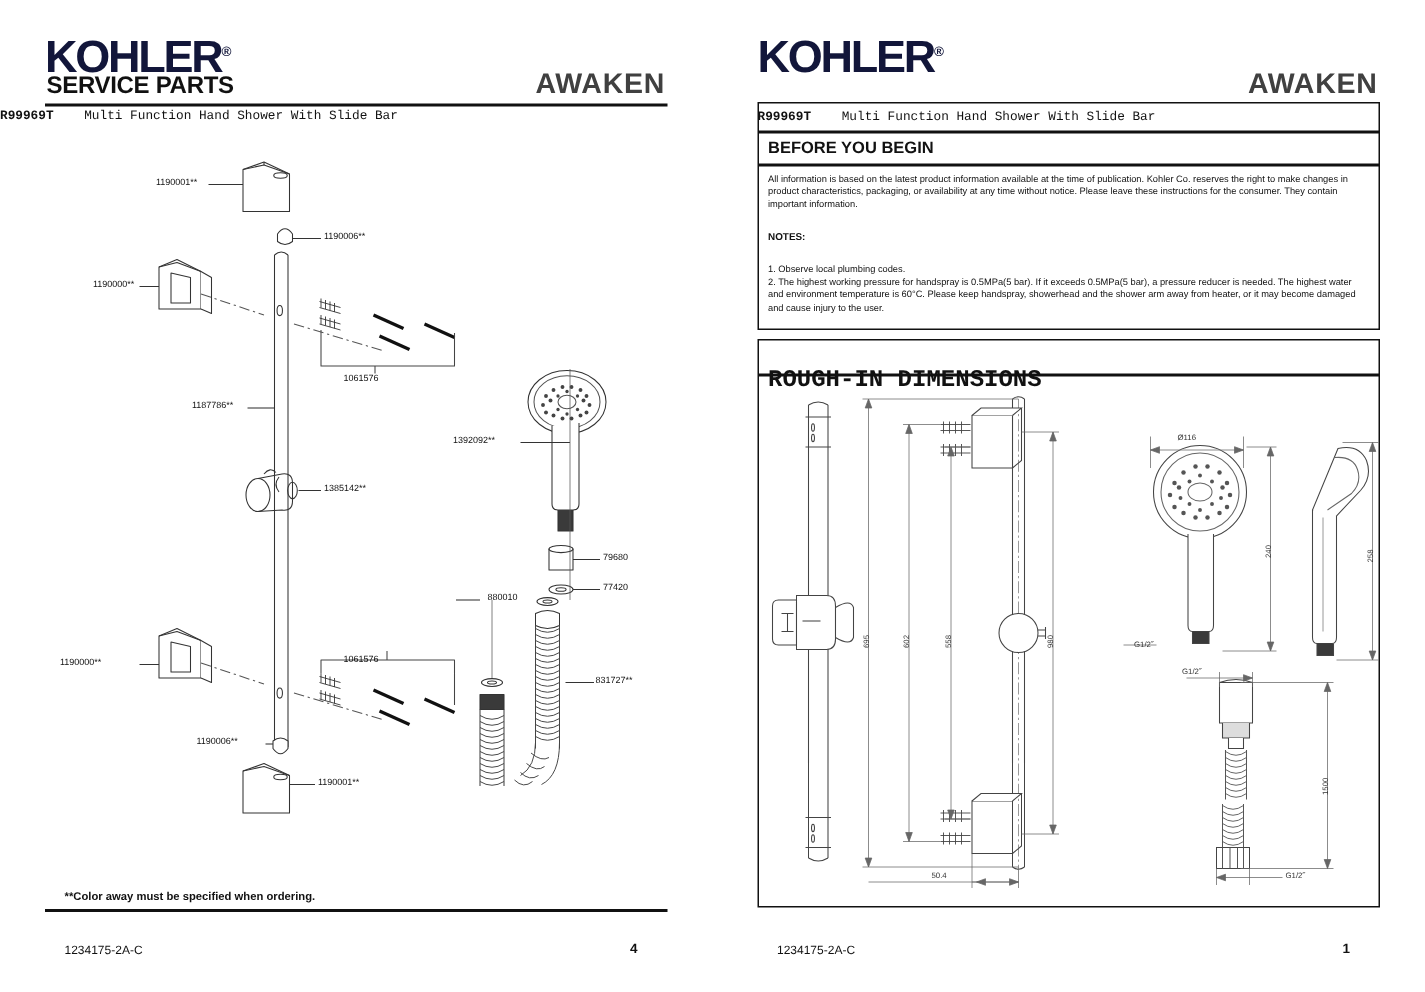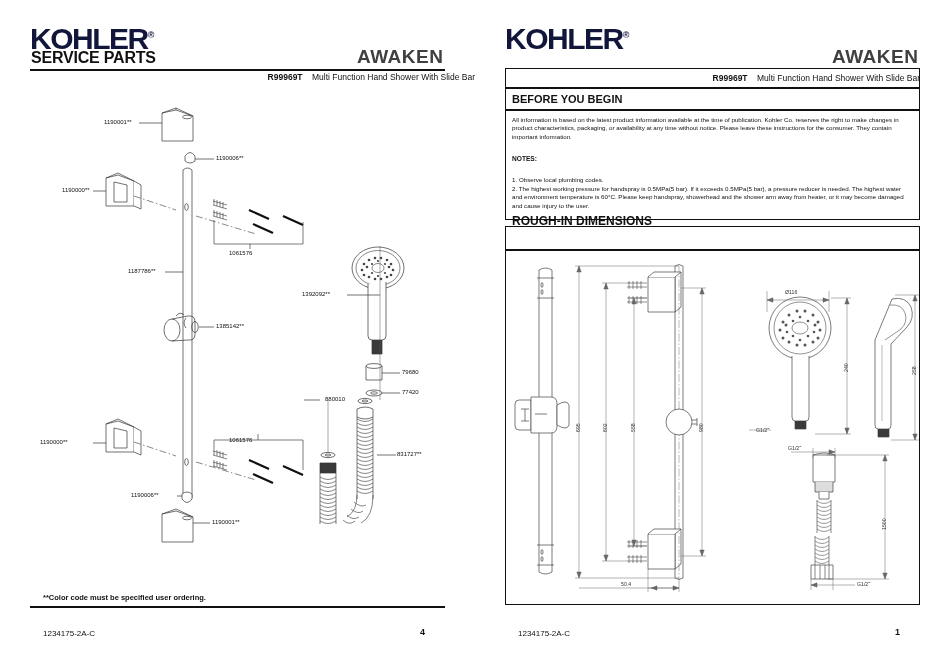--- a/index.html
+++ b/index.html
@@ -11,21 +11,21 @@
   
   .brand{position:absolute;font-weight:bold;color:#12163a;letter-spacing:-1.5px;}
   .brand .reg{font-size:9px;letter-spacing:0;vertical-align:super;}
   .subbrand{position:absolute;font-weight:bold;color:#111;letter-spacing:-.2px;}
   .awaken{position:absolute;font-weight:bold;letter-spacing:.5px;color:#404040;}
   .rule{position:absolute;background:#111;}
 
   
   .bx{position:absolute;border:1px solid #111;box-sizing:border-box;}
   .bx-title{position:absolute;font-weight:bold;}
-  .modelline{position:absolute;width:100%;text-align:right;}
+  .modelline{position:absolute;width:100%;text-align:left;font-family:Liberation Mono, monospace;}
   .model-id{font-weight:bold;}
   .body-text{position:absolute;line-height:1.35;color:#111;}
   .note-h{font-weight:bold;}
 
   .footer-id{position:absolute;font-size:8px;color:#111;}
   .footer-pg{position:absolute;font-size:9px;font-weight:bold;color:#111;}
   .colornote{position:absolute;font-size:7.5px;font-weight:bold;color:#111;}
 
   .lbl{position:absolute;font-size:6px;color:#111;white-space:nowrap;font-family:"Liberation Sans",sans-serif;}
   .dlbl{position:absolute;font-size:5.2px;color:#333;white-space:nowrap;}
@@ -219,21 +219,21 @@
   <div class="lbl" style="left:302px;top:291px;">1392092**</div>
   <div class="lbl" style="left:402px;top:369px;">79680</div>
   <div class="lbl" style="left:402px;top:389px;">77420</div>
   <div class="lbl" style="left:325px;top:396px;">880010</div>
   <div class="lbl" style="left:397px;top:451px;">831727**</div>
   <div class="lbl" style="left:40px;top:439px;">1190000**</div>
   <div class="lbl" style="left:229px;top:437px;">1061576</div>
   <div class="lbl" style="left:131px;top:492px;">1190006**</div>
   <div class="lbl" style="left:212px;top:519px;">1190001**</div>
 
-  <div class="colornote" style="left:43px;top:593px;">**Color code must be specified user ordering.</div>
+  <div class="colornote" style="left:43px;top:593px;">**Color away must be specified when ordering.</div>
   <div class="rule" style="left:30px;top:606px;width:415px;height:2px;"></div>
   <div class="footer-id" style="left:43px;top:629px;">1234175-2A-C</div>
   <div class="footer-pg" style="left:420px;top:627px;">4</div>
 </div>
 
 <div class="page page-right">
 
   <div class="brand" style="left:30px;top:22px;font-size:30px;"><span>KOHLER</span><span class="reg">®</span></div>
 
 
@@ -248,21 +248,21 @@
   <div class="bx" style="left:30px;top:88px;width:415px;height:22px;"></div>
   <div class="bx-title" style="left:37px;top:93px;font-size:11px;">BEFORE YOU BEGIN</div>
 
   <div class="bx" style="left:30px;top:110px;width:415px;height:110px;"></div>
   <div class="body-text" style="left:37px;top:116px;width:400px;font-size:6.2px;">All information is based on the latest product information available at the time of publication. Kohler Co. reserves the right to make changes in product characteristics, packaging, or availability at any time without notice. Please leave these instructions for the consumer. They contain important information.</div>
   <div class="body-text note-h" style="left:37px;top:155px;font-size:6.6px;">NOTES:</div>
   <div class="body-text" style="left:37px;top:176px;width:400px;font-size:6.2px;">1. Observe local plumbing codes.</div>
   <div class="body-text" style="left:37px;top:185px;width:400px;font-size:6.2px;">2. The highest working pressure for handspray is 0.5MPa(5 bar). If it exceeds 0.5MPa(5 bar), a pressure reducer is needed. The highest water and environment temperature is 60°C. Please keep handspray, showerhead and the shower arm away from heater, or it may become damaged and cause injury to the user.</div>
 
   <div class="bx" style="left:30px;top:226px;width:415px;height:24px;"></div>
-  <div class="bx-title" style="left:37px;top:214px;font-size:12px;">ROUGH-IN DIMENSIONS</div>
+  <div class="bx-title" style="left:37px;top:244px;font-size:16px;font-family:Liberation Mono, monospace;">ROUGH-IN DIMENSIONS</div>
 
   <div class="bx" style="left:30px;top:250px;width:415px;height:355px;"></div>
 
   <svg class="dg" width="475" height="661" viewBox="0 0 475 661">
     <g stroke="#444" fill="none" stroke-width="0.7">
 
       <path d="M64 270 L64 572 M77 270 L77 572"></path>
       <path d="M64 270 q6.5 -4 13 0 M64 572 q6.5 4 13 0"></path>
       <path d="M62 278 L79 278 M62 298 L79 298"></path>
       <path d="M62 545 L79 545 M62 565 L79 565"></path>

